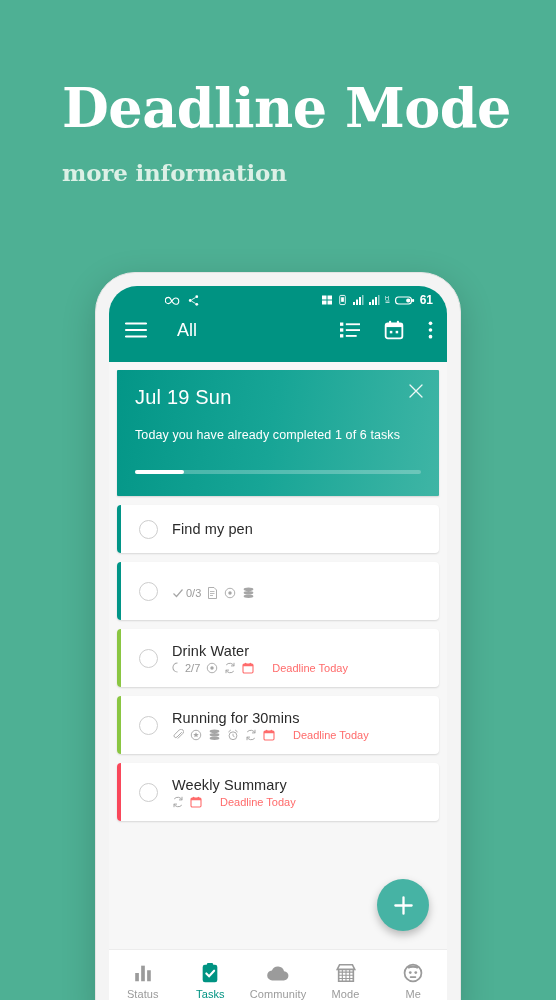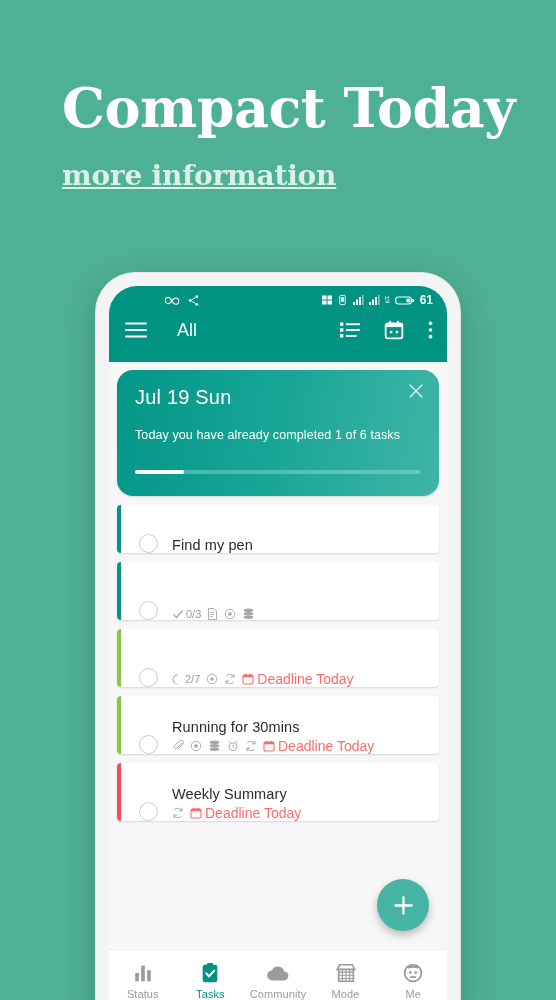--- a/index.html
+++ b/index.html
@@ -19,25 +19,24 @@
     font-family:"DejaVu Serif", serif;
     font-weight:bold;
     font-size:54px;
     line-height:1.05;
     color:#ffffff;
     letter-spacing:-0.5px;
   }
   .promo-sub {
     font-family:"DejaVu Serif", serif;
     font-weight:bold;
-    font-size:28px;
+    font-size:23px;
     color:#dcf0e6;
     margin-top:22px;
     letter-spacing:-0.2px;
-    text-decoration:underline;
   }
 
   
   .phone {
     position:absolute;
     left:95px; top:272px;
     width:366px; height:740px;
     background:#f4f4f4;
     border-radius:40px 40px 0 0;
     box-shadow:0 10px 34px rgba(0,0,0,.18);
@@ -87,21 +86,21 @@
     background:#f7f7f7;
     position:relative;
     overflow:hidden;
     padding:8px 8px 0 8px;
   }
 
   
   .daycard {
     position:relative;
     background:linear-gradient(100deg,#039687 0%,#17a596 48%,#3fb5a5 100%);
-    border-radius:16px;
+    border-radius:1px;
     height:126px;
     padding:16px 18px 0 18px;
     color:#ffffff;
     box-shadow:0 1px 2px rgba(0,0,0,.14);
   }
   .daycard-date { font-size:20px; font-weight:500; letter-spacing:.2px; }
   .daycard-msg  { font-size:12.5px; margin-top:19px; letter-spacing:.1px; }
   .daycard-close {
     position:absolute; right:14px; top:12px;
     width:18px; height:18px; opacity:.92; cursor:default;
@@ -112,21 +111,21 @@
   }
   .progress-fill { height:100%; border-radius:2px; background:#ffffff; }
 
   
   .tasklist { margin-top:9px; display:flex; flex-direction:column; gap:9px; }
   .task {
     position:relative;
     background:#ffffff;
     border-radius:4px;
     box-shadow:0 1px 2px rgba(0,0,0,.13);
-    display:flex; align-items:flex-end;
+    display:flex; align-items:center;
     padding:0 12px 0 22px;
     overflow:hidden;
   }
   .task.one-line { height:48px; }
   .task.two-line { height:58px; }
   .task-bar {
     position:absolute; left:0; top:0; bottom:0; width:4px;
   }
   .task-check {
     width:19px; height:19px; border-radius:50%;
@@ -135,21 +134,21 @@
   .task-body { flex:1 1 auto; min-width:0; }
   .task-title {
     font-size:14.5px; color:#2b2b2b; letter-spacing:.1px;
     white-space:nowrap; overflow:hidden; text-overflow:ellipsis;
   }
   .task-meta {
     display:flex; align-items:center; gap:6px;
     margin-top:3px; color:#9a9a9a; font-size:11px;
   }
   .meta-item { display:inline-flex; align-items:center; gap:2px; }
-  .meta-deadline { color:#ff6b6b; display:inline-flex; align-items:center; gap:3px; font-size:14px; }
+  .meta-deadline { color:#ff6b6b; display:inline-flex; align-items:center; gap:18px; font-size:11px; }
 
   
   .fab {
     position:absolute; right:18px; bottom:18px;
     width:52px; height:52px; border-radius:50%;
     background:#46b3a4;
     box-shadow:0 4px 9px rgba(0,0,0,.26);
     display:flex; align-items:center; justify-content:center;
   }
 
@@ -165,21 +164,21 @@
     align-items:center; justify-content:center; gap:4px;
     color:#9b9b9b;
   }
   .navitem.active { color:#009382; }
   .navlabel { font-size:11px; letter-spacing:.1px; }
 </style>
 </head>
 <body>
 
 <div class="promo">
-  <div class="promo-title">Compact Today</div>
+  <div class="promo-title">Deadline Mode</div>
   <div class="promo-sub">more information</div>
 </div>
 
 <div class="phone">
 <div class="phone-inner">
 
   <div class="statusbar">
     <div class="sb-left">
       <span class="sb-time">17:24</span>
       <span class="glyph">
@@ -336,20 +335,21 @@
                     <ellipse cx="12" cy="17" rx="9" ry="3.2" fill="#a6a6a6"></ellipse>
                   </svg>
                 </span>
               </div>
             </div>
           </div>
           <div class="task two-line">
             <div class="task-bar" style="background: rgb(138, 198, 66);"></div>
             <div class="task-check"></div>
             <div class="task-body">
+              <div class="task-title">Drink Water</div>
               <div class="task-meta">
                 <span class="meta-item">
                   <svg width="11" height="11" viewBox="0 0 24 24">
                     <path d="M12 2a10 10 0 100 20" fill="none" stroke="#a6a6a6" stroke-width="2.2"></path>
                   </svg>
                   <span>2/7</span>
                 </span>
                 <span class="meta-item">
                   <svg width="12" height="12" viewBox="0 0 24 24">
                     <circle cx="12" cy="12" r="9.5" fill="none" stroke="#a6a6a6" stroke-width="1.8"></circle>

